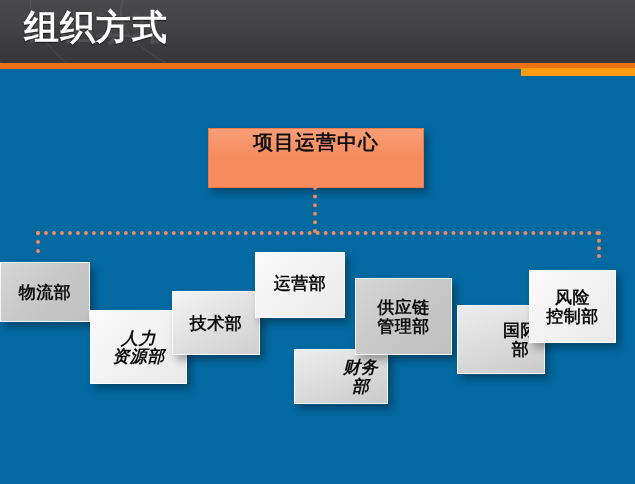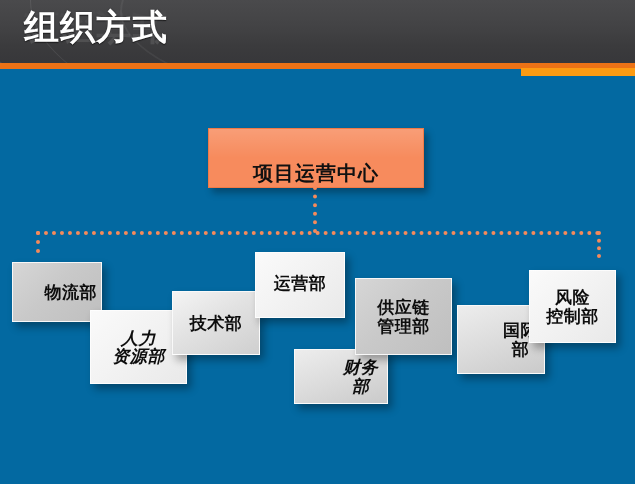--- a/index.html
+++ b/index.html
@@ -61,21 +61,21 @@
 
   
   .chart{position:absolute;left:0;top:76px;width:635px;height:408px;}
 
   
   .node-root{
     position:absolute;left:208px;top:52px;width:214px;height:58px;
     background:#f78b5d;
     border:1px solid #f07a46;
     box-shadow:4px 5px 7px rgba(0,0,0,0.30);
-    display:flex;align-items:flex-end;justify-content:center;
+    display:flex;align-items:flex-start;justify-content:center;
   }
   .node-root .glow{
     position:absolute;left:0;top:0;right:0;height:50%;
     background:linear-gradient(180deg,rgba(255,255,255,0.16),rgba(255,255,255,0));
     pointer-events:none;
   }
   .node-root .label{
     position:relative;z-index:2;
     font-size:20px;font-weight:bold;color:#111111;letter-spacing:1px;
   }
@@ -146,21 +146,21 @@
       <div class="glow"></div>
       <div class="label">项目运营中心</div>
     </div>
 
     <div class="v-stem"></div>
     <div class="h-bus"></div>
     <div class="drop-left"></div>
     <div class="drop-right"></div>
 
     <div id="dept-layer">
-        <div class="node shade-dark" style="left: 12px; top: 186px; width: 90px; height: 60px; justify-content: flex-end;">
+        <div class="node shade-dark" style="left: 0; top: 186px; width: 90px; height: 60px;">
           <div class="label">物流部</div>
         </div>
         <div class="node shade-light" style="left: 90px; top: 234px; width: 97px; height: 74px; font-style: italic;">
           <div class="label">人力
 资源部</div>
         </div>
         <div class="node shade-mid" style="left: 172px; top: 215px; width: 88px; height: 64px;">
           <div class="label">技术部</div>
         </div>
         <div class="node shade-light" style="left: 255px; top: 176px; width: 90px; height: 66px; font-family: Liberation Mono, monospace;">

